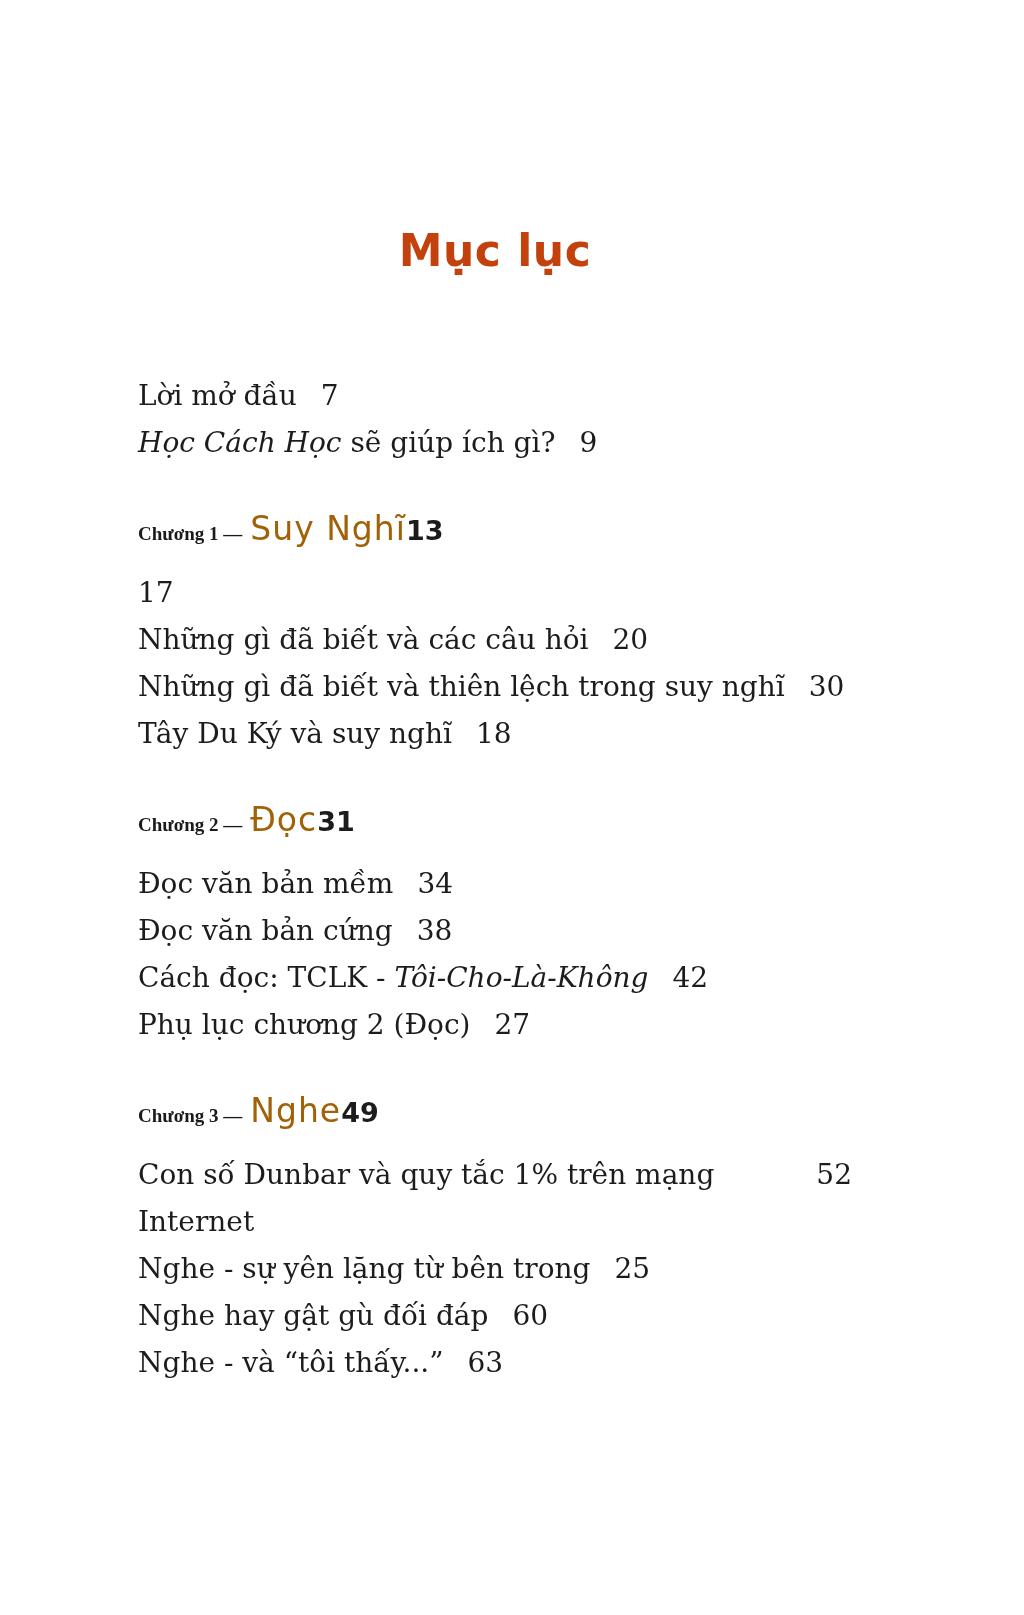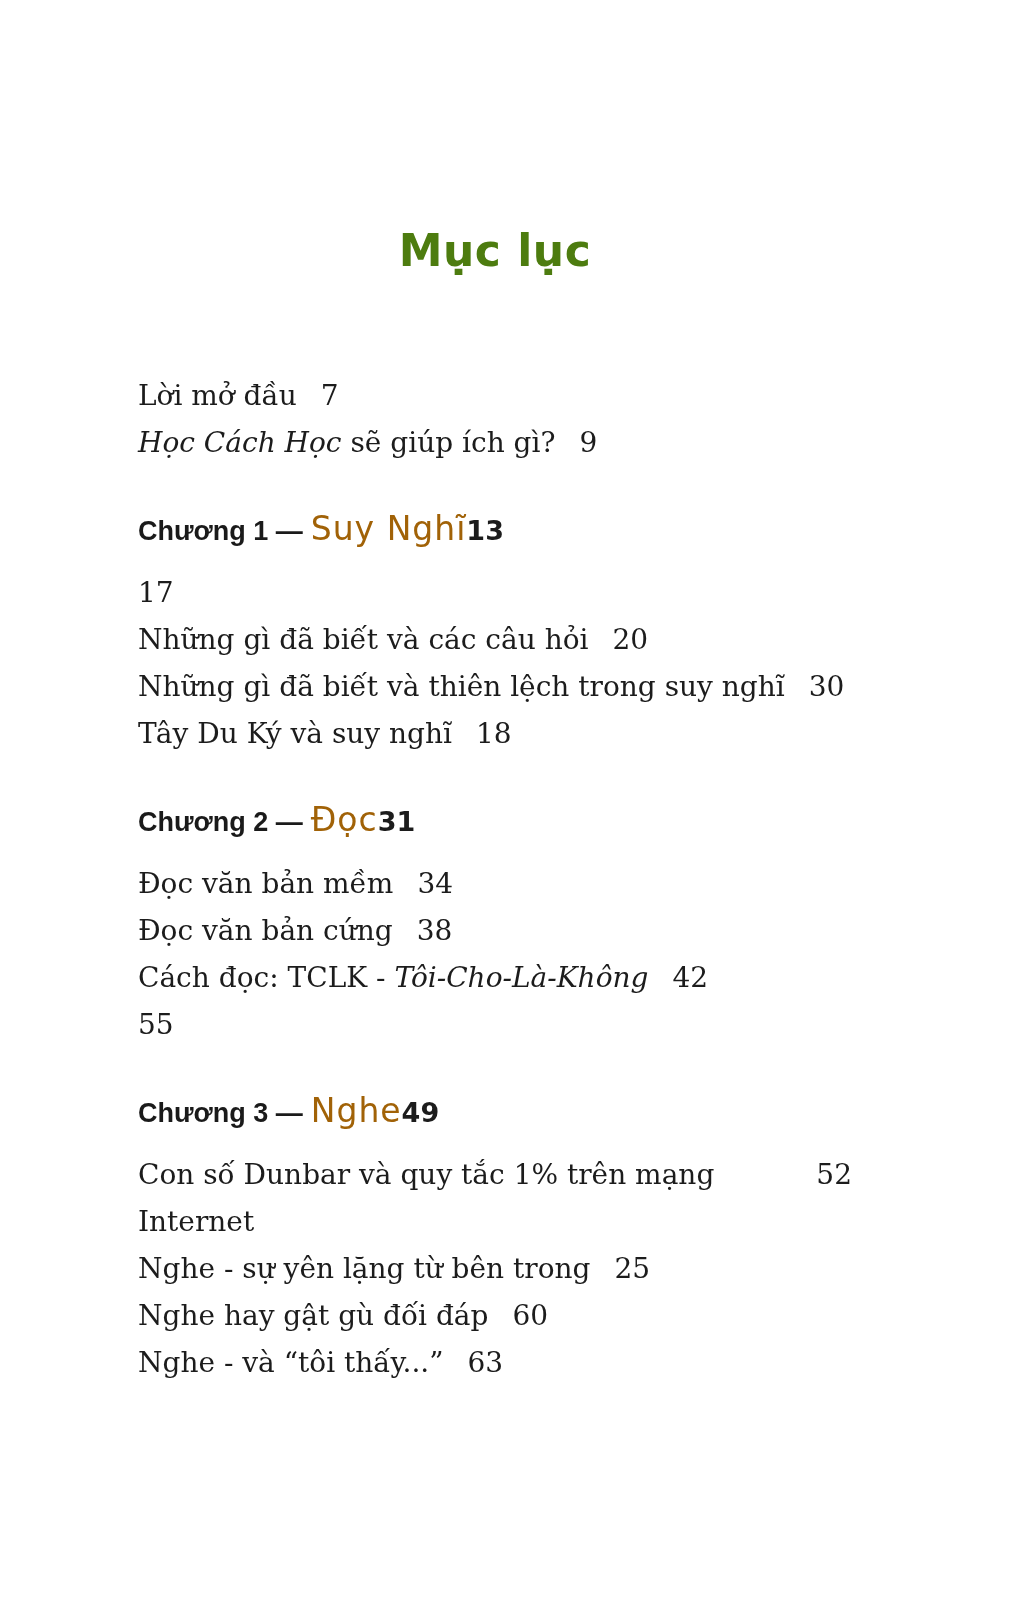--- a/index.html
+++ b/index.html
@@ -17,21 +17,21 @@
     min-height: 1615px;
     background: #ffffff;
     padding: 225px 172px 60px 138px;
   }
   .doc-title {
     text-align: center;
     font-family: "DejaVu Sans", sans-serif;
     font-weight: 700;
     font-size: 44px;
     letter-spacing: 0.5px;
-    color: #4d7c0f;
+    color: #c2410c;
     margin-bottom: 96px;
   }
   .toc-list {
     width: 714px;
   }
   .row {
     display: flex;
     justify-content: flex-start;
     align-items: baseline;
   }
@@ -44,23 +44,23 @@
   }
   .italic {
     font-style: italic;
   }
   .chapter-row {
     margin-top: 37px;
     line-height: 52px;
     margin-bottom: 8px;
   }
   .chapter-prefix {
-    font-family: Liberation Sans, sans-serif;
+    font-family: Liberation Serif, serif;
     font-weight: 600;
-    font-size: 27px;
+    font-size: 19px;
     color: #1a1a1a;
   }
   .chapter-name {
     font-family: "DejaVu Sans", sans-serif;
     font-weight: 500;
     font-size: 33px;
     letter-spacing: 1px;
     padding-left: 8px;
     color: #a16207;
   }
@@ -117,21 +117,22 @@
       </div>
       <div class="row item-row">
         <div class="label"><span>Đọc văn bản cứng</span></div>
         <div class="page-num">38</div>
       </div>
       <div class="row item-row">
         <div class="label"><span>Cách đọc: TCLK - </span><span class="italic">Tôi-Cho-Là-Không</span></div>
         <div class="page-num">42</div>
       </div>
       <div class="row item-row">
-        <div class="page-num">55</div>
+        <div class="label"><span>Phụ lục chương 2 (Đọc)</span></div>
+        <div class="page-num">27</div>
       </div>
       <div class="row chapter-row">
         <div class="label"><span class="chapter-prefix">Chương 3 —</span><span class="chapter-name">Nghe</span></div>
         <div class="page-num chapter-page">49</div>
       </div>
       <div class="row item-row">
         <div class="label"><span>Con số Dunbar và quy tắc 1% trên mạng Internet</span></div>
         <div class="page-num">52</div>
       </div>
       <div class="row item-row">

